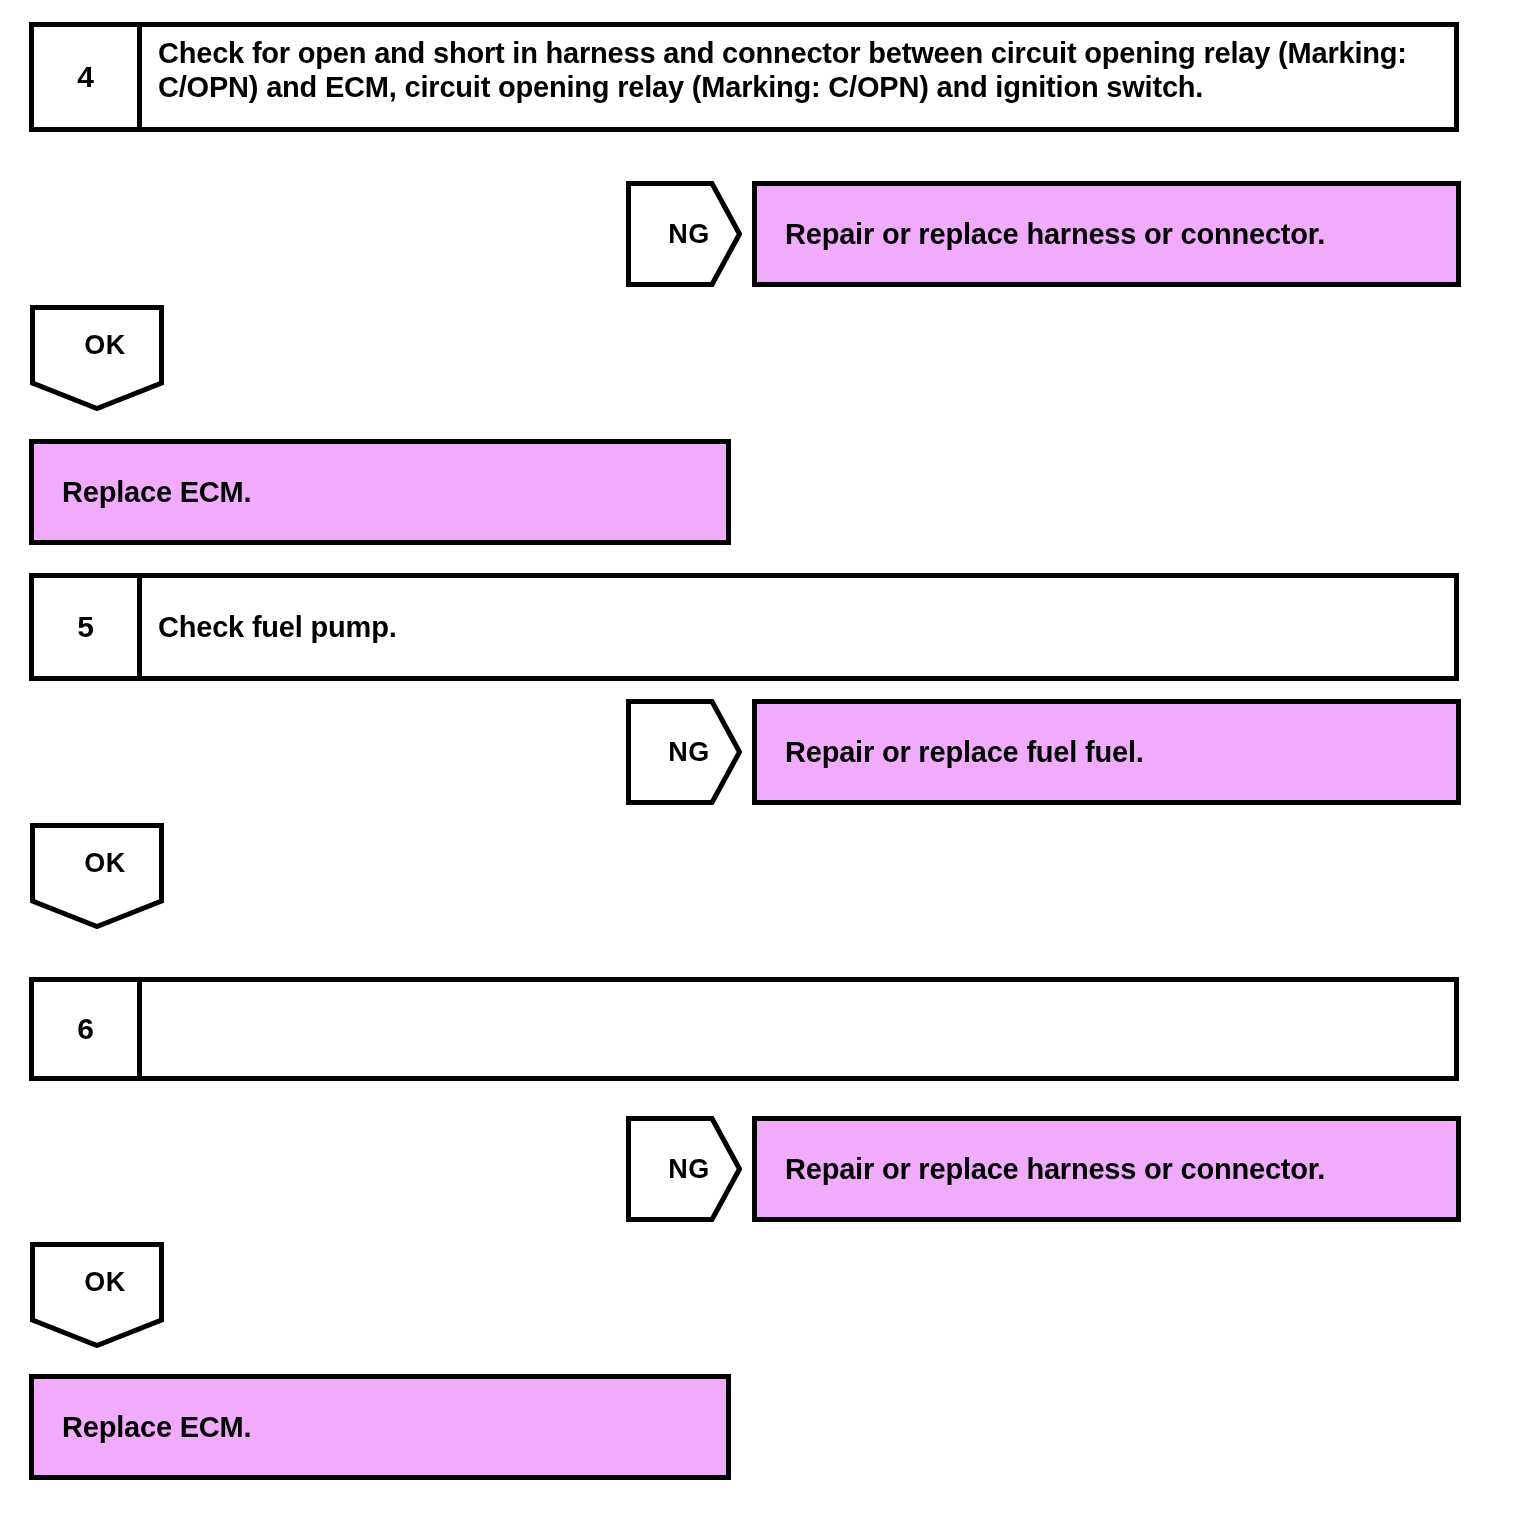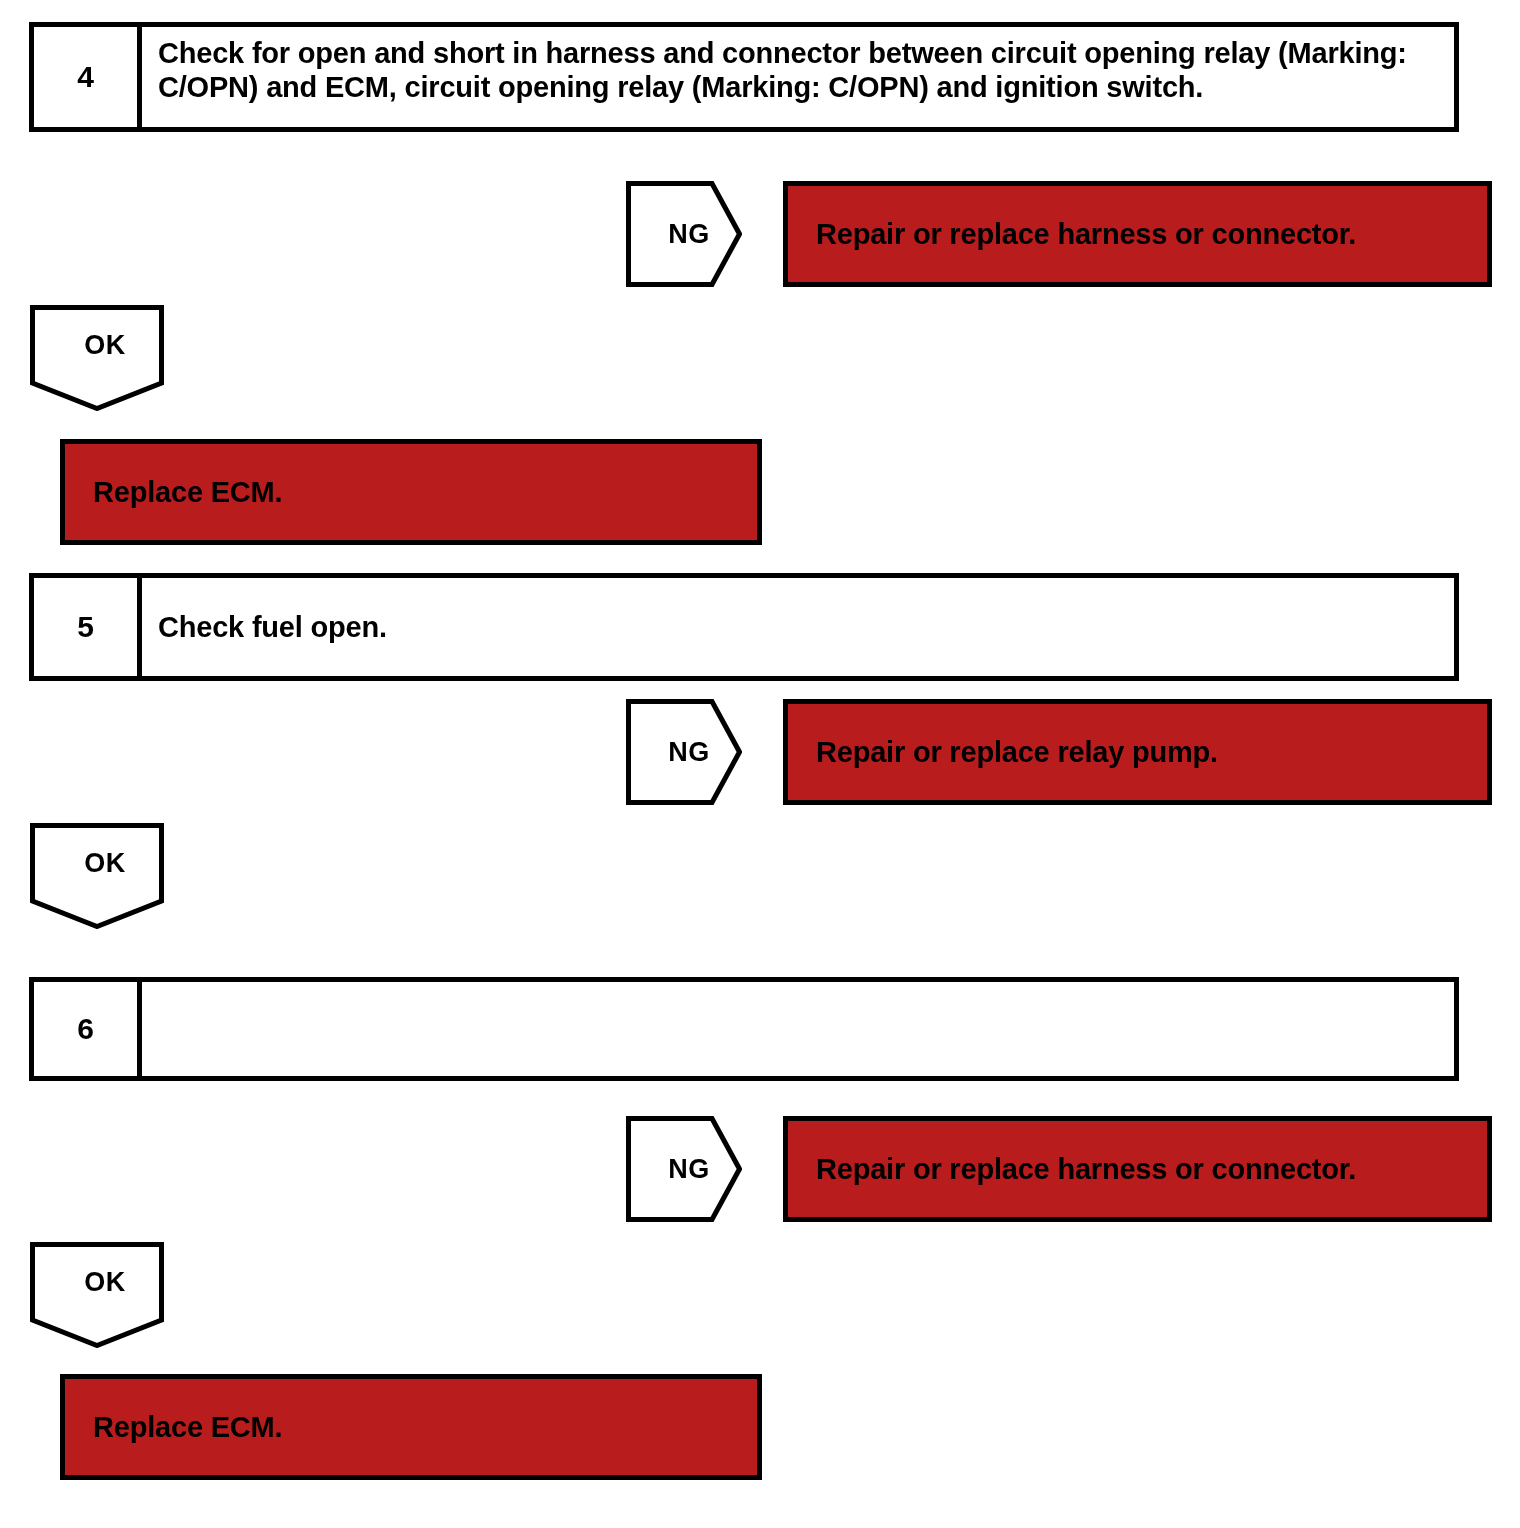--- a/index.html
+++ b/index.html
@@ -56,29 +56,28 @@
   }
   .step-text.multiline {
     align-items: flex-start;
     padding-top: 9px;
   }
 
   
   .result-box {
     position: absolute;
     box-sizing: border-box;
-    background: #b91c1c;
+    background: #f0abfc;
     border: 5px solid #000000;
     display: flex;
     align-items: center;
     padding-left: 28px;
     font-weight: bold;
     font-size: 29px;
     letter-spacing: -0.2px;
-    margin-left: 31px;
   }
 
   
   .ng-arrow {
     position: absolute;
     width: 116px;
     height: 106px;
   }
   .ng-arrow svg { display: block; }
   .ng-label {
@@ -136,30 +135,30 @@
     <svg width="134" height="106" viewBox="0 0 134 106" xmlns="http://www.w3.org/2000/svg">
       <polygon points="2.5,2.5 131.5,2.5 131.5,78 67,103.5 2.5,78" fill="#ffffff" stroke="#000000" stroke-width="5"></polygon>
     </svg>
     <div class="ok-label">OK</div>
   </div>
 
   <div class="result-box" style="left:29px; top:439px; width:702px; height:106px;">Replace ECM.</div>
 
   <div class="step-box" style="left:29px; top:573px; width:1430px; height:108px;">
     <div class="step-num">5</div>
-    <div class="step-text">Check fuel open.</div>
+    <div class="step-text">Check fuel pump.</div>
   </div>
 
   <div class="ng-arrow" style="left:626px; top:699px;">
     <svg width="116" height="106" viewBox="0 0 116 106" xmlns="http://www.w3.org/2000/svg">
       <polygon points="2.5,2.5 86,2.5 113.5,53 86,103.5 2.5,103.5" fill="#ffffff" stroke="#000000" stroke-width="5"></polygon>
     </svg>
     <div class="ng-label">NG</div>
   </div>
-  <div class="result-box" style="left:752px; top:699px; width:709px; height:106px;">Repair or replace relay pump.</div>
+  <div class="result-box" style="left:752px; top:699px; width:709px; height:106px;">Repair or replace fuel fuel.</div>
 
   <div class="ok-arrow" style="left:30px; top:823px;">
     <svg width="134" height="106" viewBox="0 0 134 106" xmlns="http://www.w3.org/2000/svg">
       <polygon points="2.5,2.5 131.5,2.5 131.5,78 67,103.5 2.5,78" fill="#ffffff" stroke="#000000" stroke-width="5"></polygon>
     </svg>
     <div class="ok-label">OK</div>
   </div>
 
   <div class="step-box" style="left:29px; top:977px; width:1430px; height:104px;">
     <div class="step-num">6</div>

